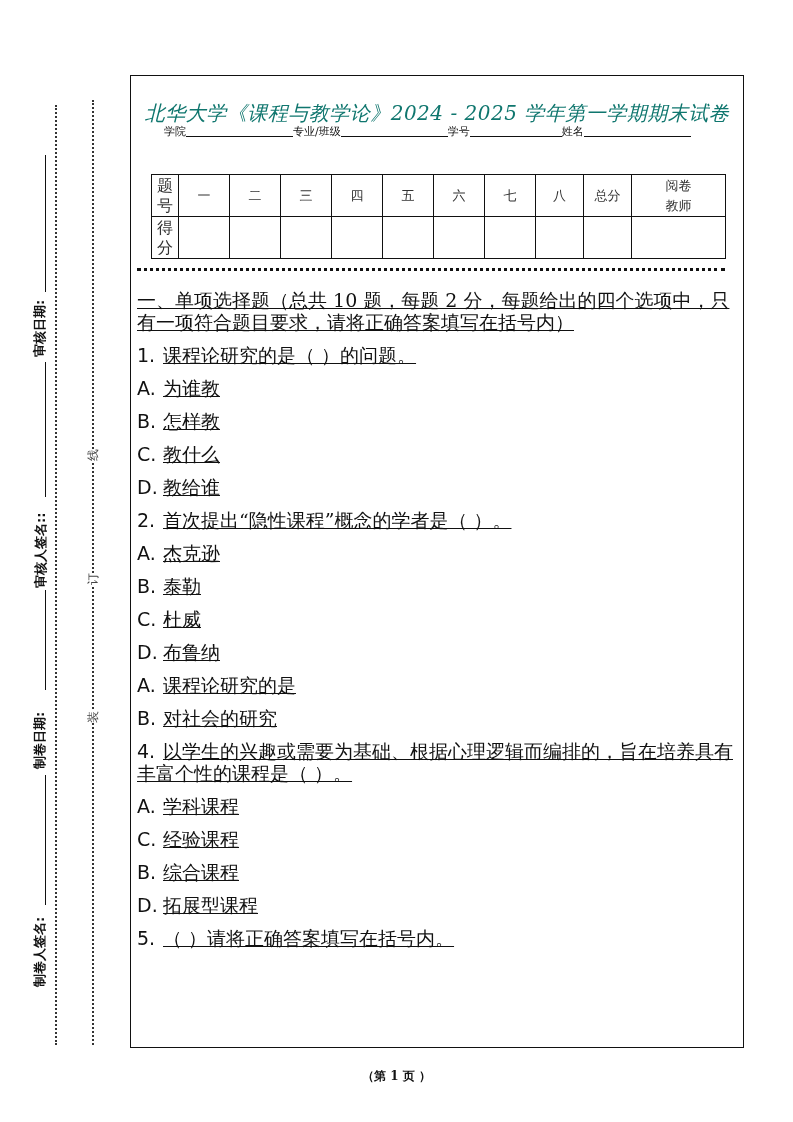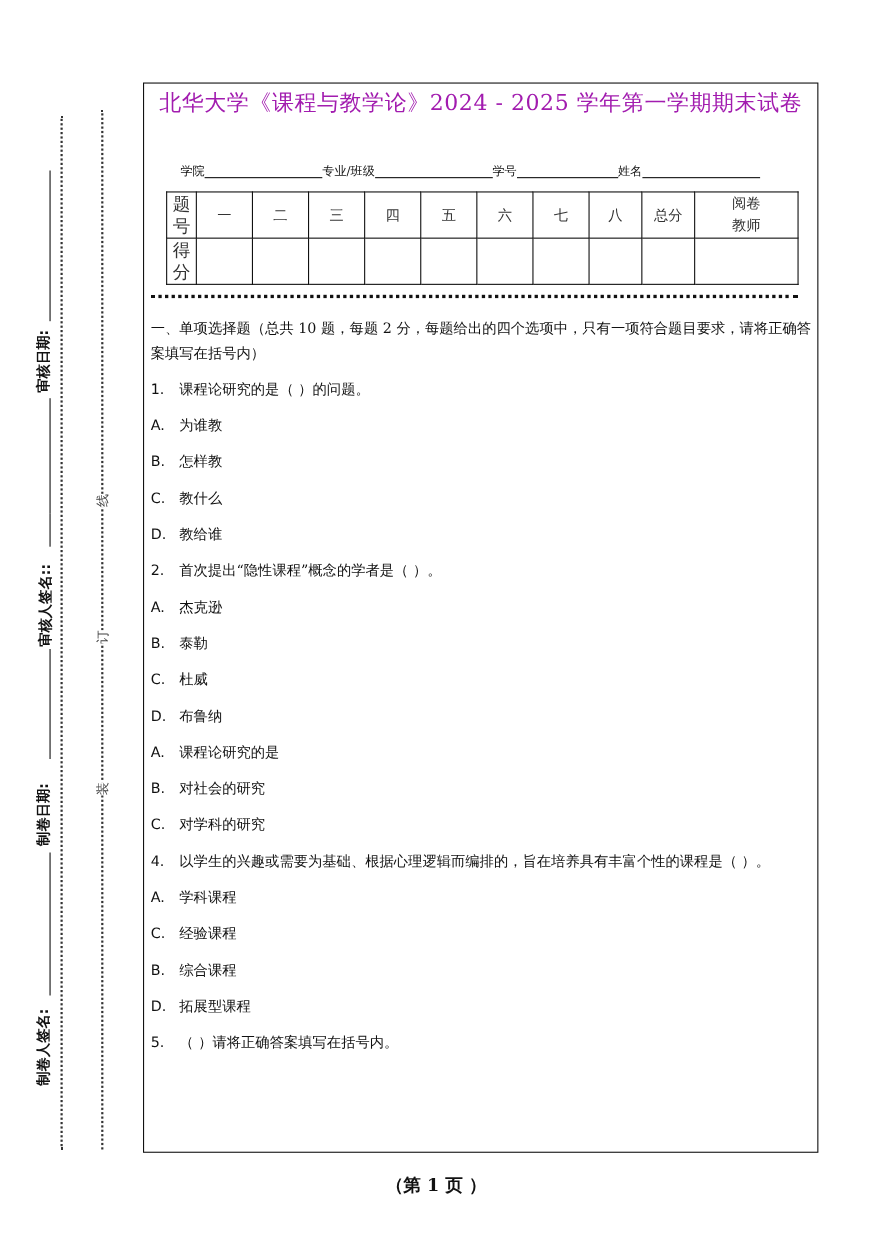--- a/index.html
+++ b/index.html
@@ -11,38 +11,38 @@
     .sign-line { position:absolute; width:0; border-left:1px solid #111; }
     .vlabel { position:absolute; transform:rotate(-90deg); transform-origin:center center;
               font-family:"DejaVu Sans", sans-serif; font-weight:bold; font-size:13px;
               white-space:nowrap; color:#111; }
     .bindchar { position:absolute; transform:rotate(-90deg); font-size:12px; color:#444;
                 background:#fff; line-height:14px; font-family:"DejaVu Serif", serif; }
 
     
     .frame { position:absolute; left:130px; top:75px; width:614px; height:973px;
              border:1px solid #111; box-sizing:border-box; }
-    .title { position:absolute; left:0; top:4px; width:100%; text-align:center;
-             font-size:20px; letter-spacing:0.5px; color:#a21caf; }
-    .info-row { position:absolute; left:33px; top:72px; font-size:11px; display:flex; align-items:center; }
+    .title { position:absolute; left:0; top:24px; width:100%; text-align:center;
+             font-size:20px; letter-spacing:0.5px; color:#0f766e;font-style:italic; }
+    .info-row { position:absolute; left:33px; top:48px; font-size:11px; display:flex; align-items:flex-start; }
     .info-row .lbl { margin-right:0; }
     .info-row .blank { display:inline-block; border-bottom:1px solid #111; height:12px; }
 
     table.score { position:absolute; left:20px; top:98px; border-collapse:collapse;
                   font-size:13px; text-align:center; }
     table.score td { border:1px solid #111; padding:0; height:41px; color:#333; }
     table.score td.hdr { width:26px; font-size:16px; line-height:20px; }
     .sep-dots { position:absolute; left:6px; right:18px; top:192px; border-top:3px dotted #111; }
 
-    .content { position:absolute; left:6px; top:213px; width:602px; font-size:13px; line-height:22px; }
+    .content { position:absolute; left:6px; top:213px; width:602px; font-size:19px; line-height:22px;text-decoration:underline; }
     .line { display:block; height:33px; white-space:nowrap; }
     .line.wrap { white-space:normal; height:auto; margin-bottom:11px; }
     .num { font-family:"DejaVu Sans", sans-serif; display:inline-block; width:26px; }
     .footer { position:absolute; left:0; width:100%; top:1068px; text-align:center;
-              font-size:16px; font-weight:bold; font-family:"DejaVu Serif", serif; }
+              font-size:12px; font-weight:bold; font-family:"DejaVu Serif", serif; }
   </style>
 </head>
 <body>
 
 <div class="dotline" style="left:55px; top:105px; height:940px;"></div>
 <div class="dotline" style="left:92px; top:100px; height:945px;"></div>
 
 <div class="sign-line" style="left:45px; top:155px; height:137px;"></div>
 <div class="sign-line" style="left:45px; top:362px; height:105px;"></div>
 <div class="vlabel" style="left:10px; top:318px; width:60px;">审核日期:</div>
@@ -117,21 +117,20 @@
     <span class="line"><span class="num">D.</span><span>教给谁</span></span>
 
     <span class="line"><span class="num">2.</span><span>首次提出“隐性课程”概念的学者是（   ）。</span></span>
     <span class="line"><span class="num">A.</span><span>杰克逊</span></span>
     <span class="line"><span class="num">B.</span><span>泰勒</span></span>
     <span class="line"><span class="num">C.</span><span>杜威</span></span>
     <span class="line"><span class="num">D.</span><span>布鲁纳</span></span>
 
     <span class="line"><span class="num">A.</span><span>课程论研究的是</span></span>
     <span class="line"><span class="num">B.</span><span>对社会的研究</span></span>
-    <span class="line"><span class="num">C.</span><span>对学科的研究</span></span>
 
     <span class="line wrap"><span class="num">4.</span><span>以学生的兴趣或需要为基础、根据心理逻辑而编排的，旨在培养具有丰富个性的课程是（   ）。</span></span>
     <span class="line"><span class="num">A.</span><span>学科课程</span></span>
     <span class="line"><span class="num">C.</span><span>经验课程</span></span>
     <span class="line"><span class="num">B.</span><span>综合课程</span></span>
     <span class="line"><span class="num">D.</span><span>拓展型课程</span></span>
 
     <span class="line"><span class="num">5.</span><span>（   ）请将正确答案填写在括号内。</span></span>
   </div>
 </div>

